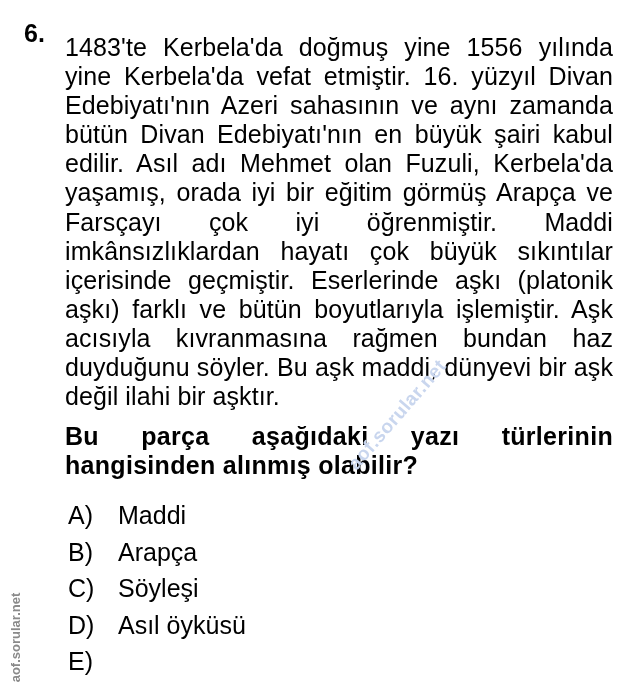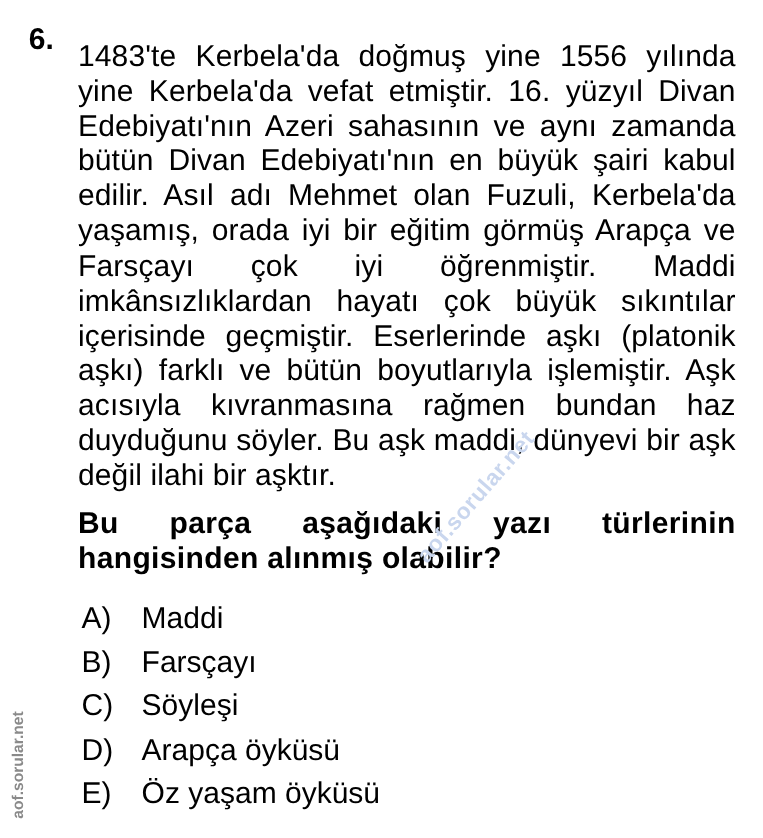--- a/index.html
+++ b/index.html
@@ -99,31 +99,30 @@
 
 <p class="stem">Bu parça aşağıdaki yazı türlerinin hangisinden alınmış olabilir?</p>
 
 <ul class="options">
   <li class="option">
     <span class="option-letter">A)</span>
     <span>Maddi</span>
   </li>
   <li class="option">
     <span class="option-letter">B)</span>
-    <span>Farsçayı</span>
+    <span>Arapça</span>
   </li>
   <li class="option">
     <span class="option-letter">C)</span>
     <span>Söyleşi</span>
   </li>
   <li class="option">
     <span class="option-letter">D)</span>
-    <span>Arapça öyküsü</span>
+    <span>Asıl öyküsü</span>
   </li>
   <li class="option">
     <span class="option-letter">E)</span>
-    <span>Öz yaşam öyküsü</span>
   </li>
 </ul>
 
 <div class="watermark-diag">aof.sorular.net</div>
 
 <div class="watermark-side">aof.sorular.net</div>
 
 </body></html>

